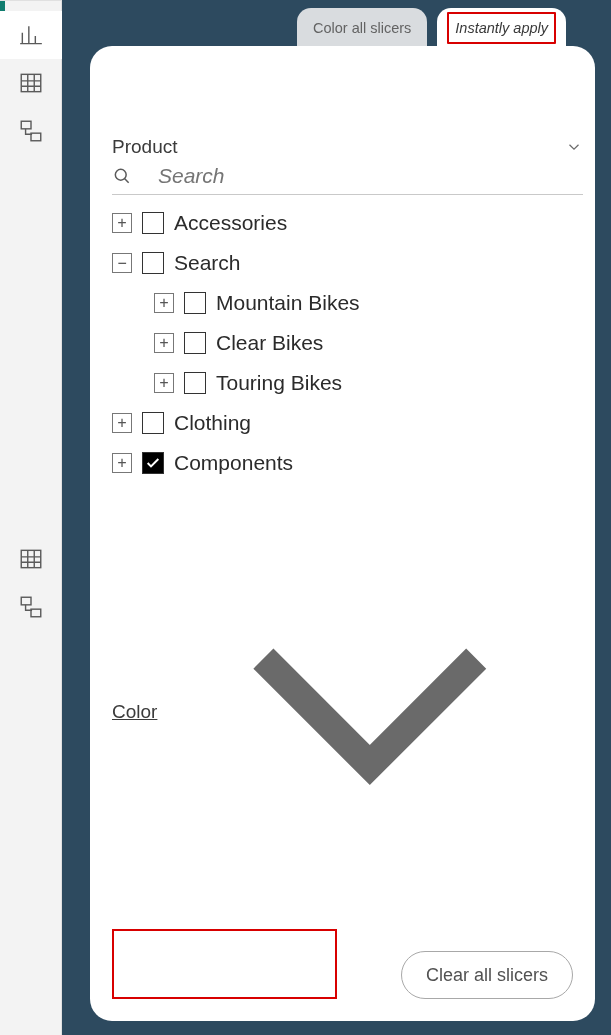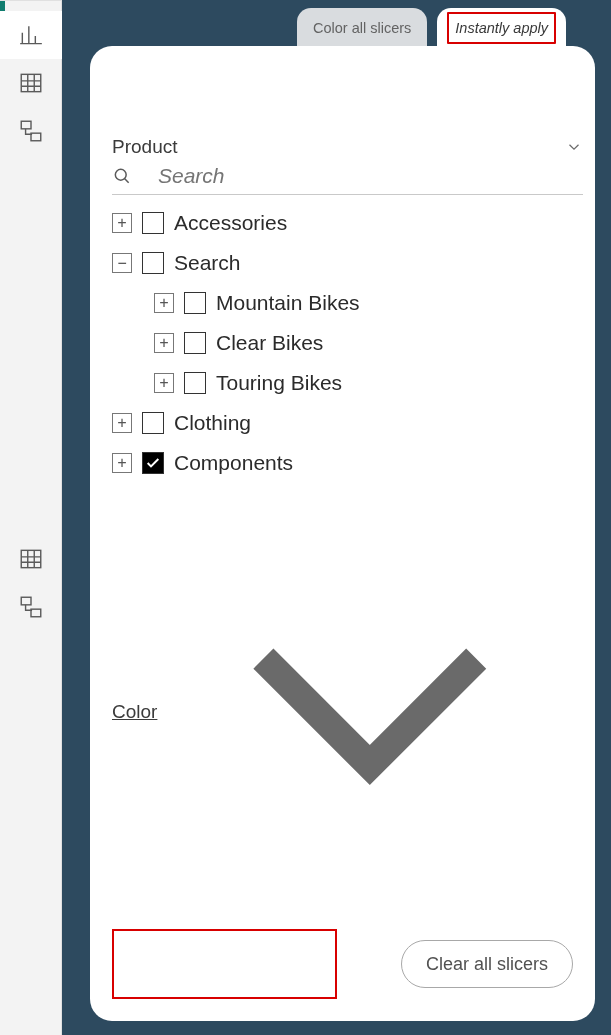--- a/index.html
+++ b/index.html
@@ -160,21 +160,21 @@
     background:#e9e9e9;
     display:flex; align-items:center; justify-content:space-between;
     padding:0 12px 0 12px;
     color:#676767; font-size:19px;
   }
 
   .footer {
     position:absolute;
     left:22px; right:22px; bottom:22px;
     height:70px;
-    display:flex; align-items:center; justify-content:flex-start;
+    display:flex; align-items:flex-end; justify-content:flex-start;
   }
   .footer-redbox {
     width:225px; height:70px;
     border:2px solid #d80000;
     margin-right:12px;
   }
   .clear-btn {
     margin-left:auto;
     height:48px;
     padding:0 24px;

